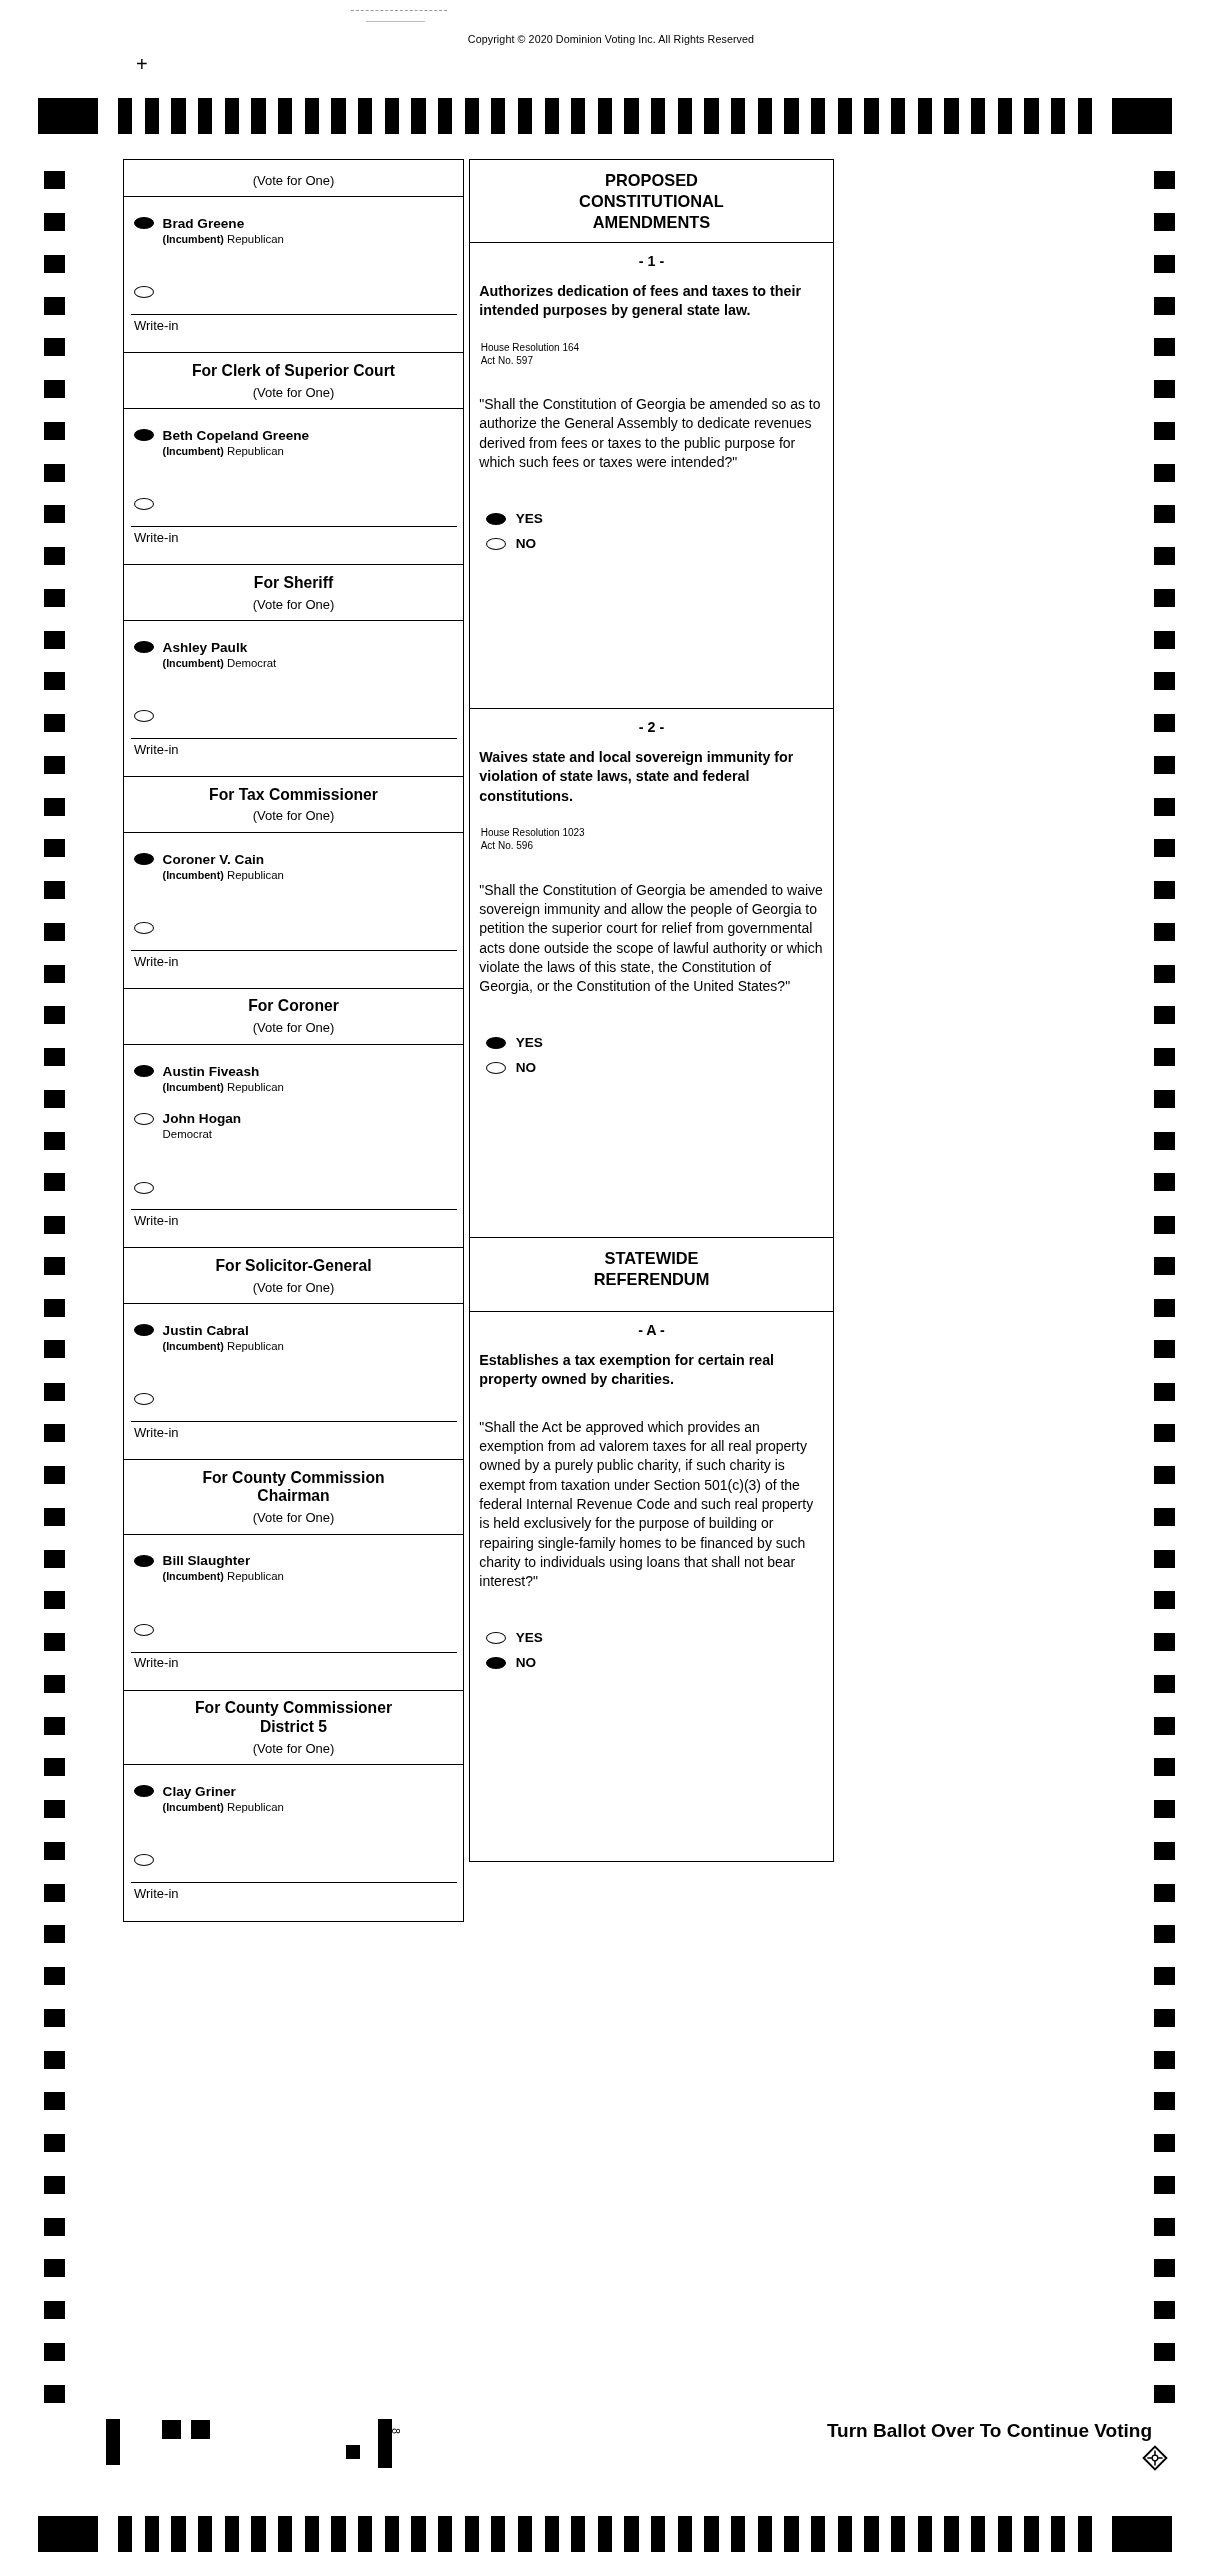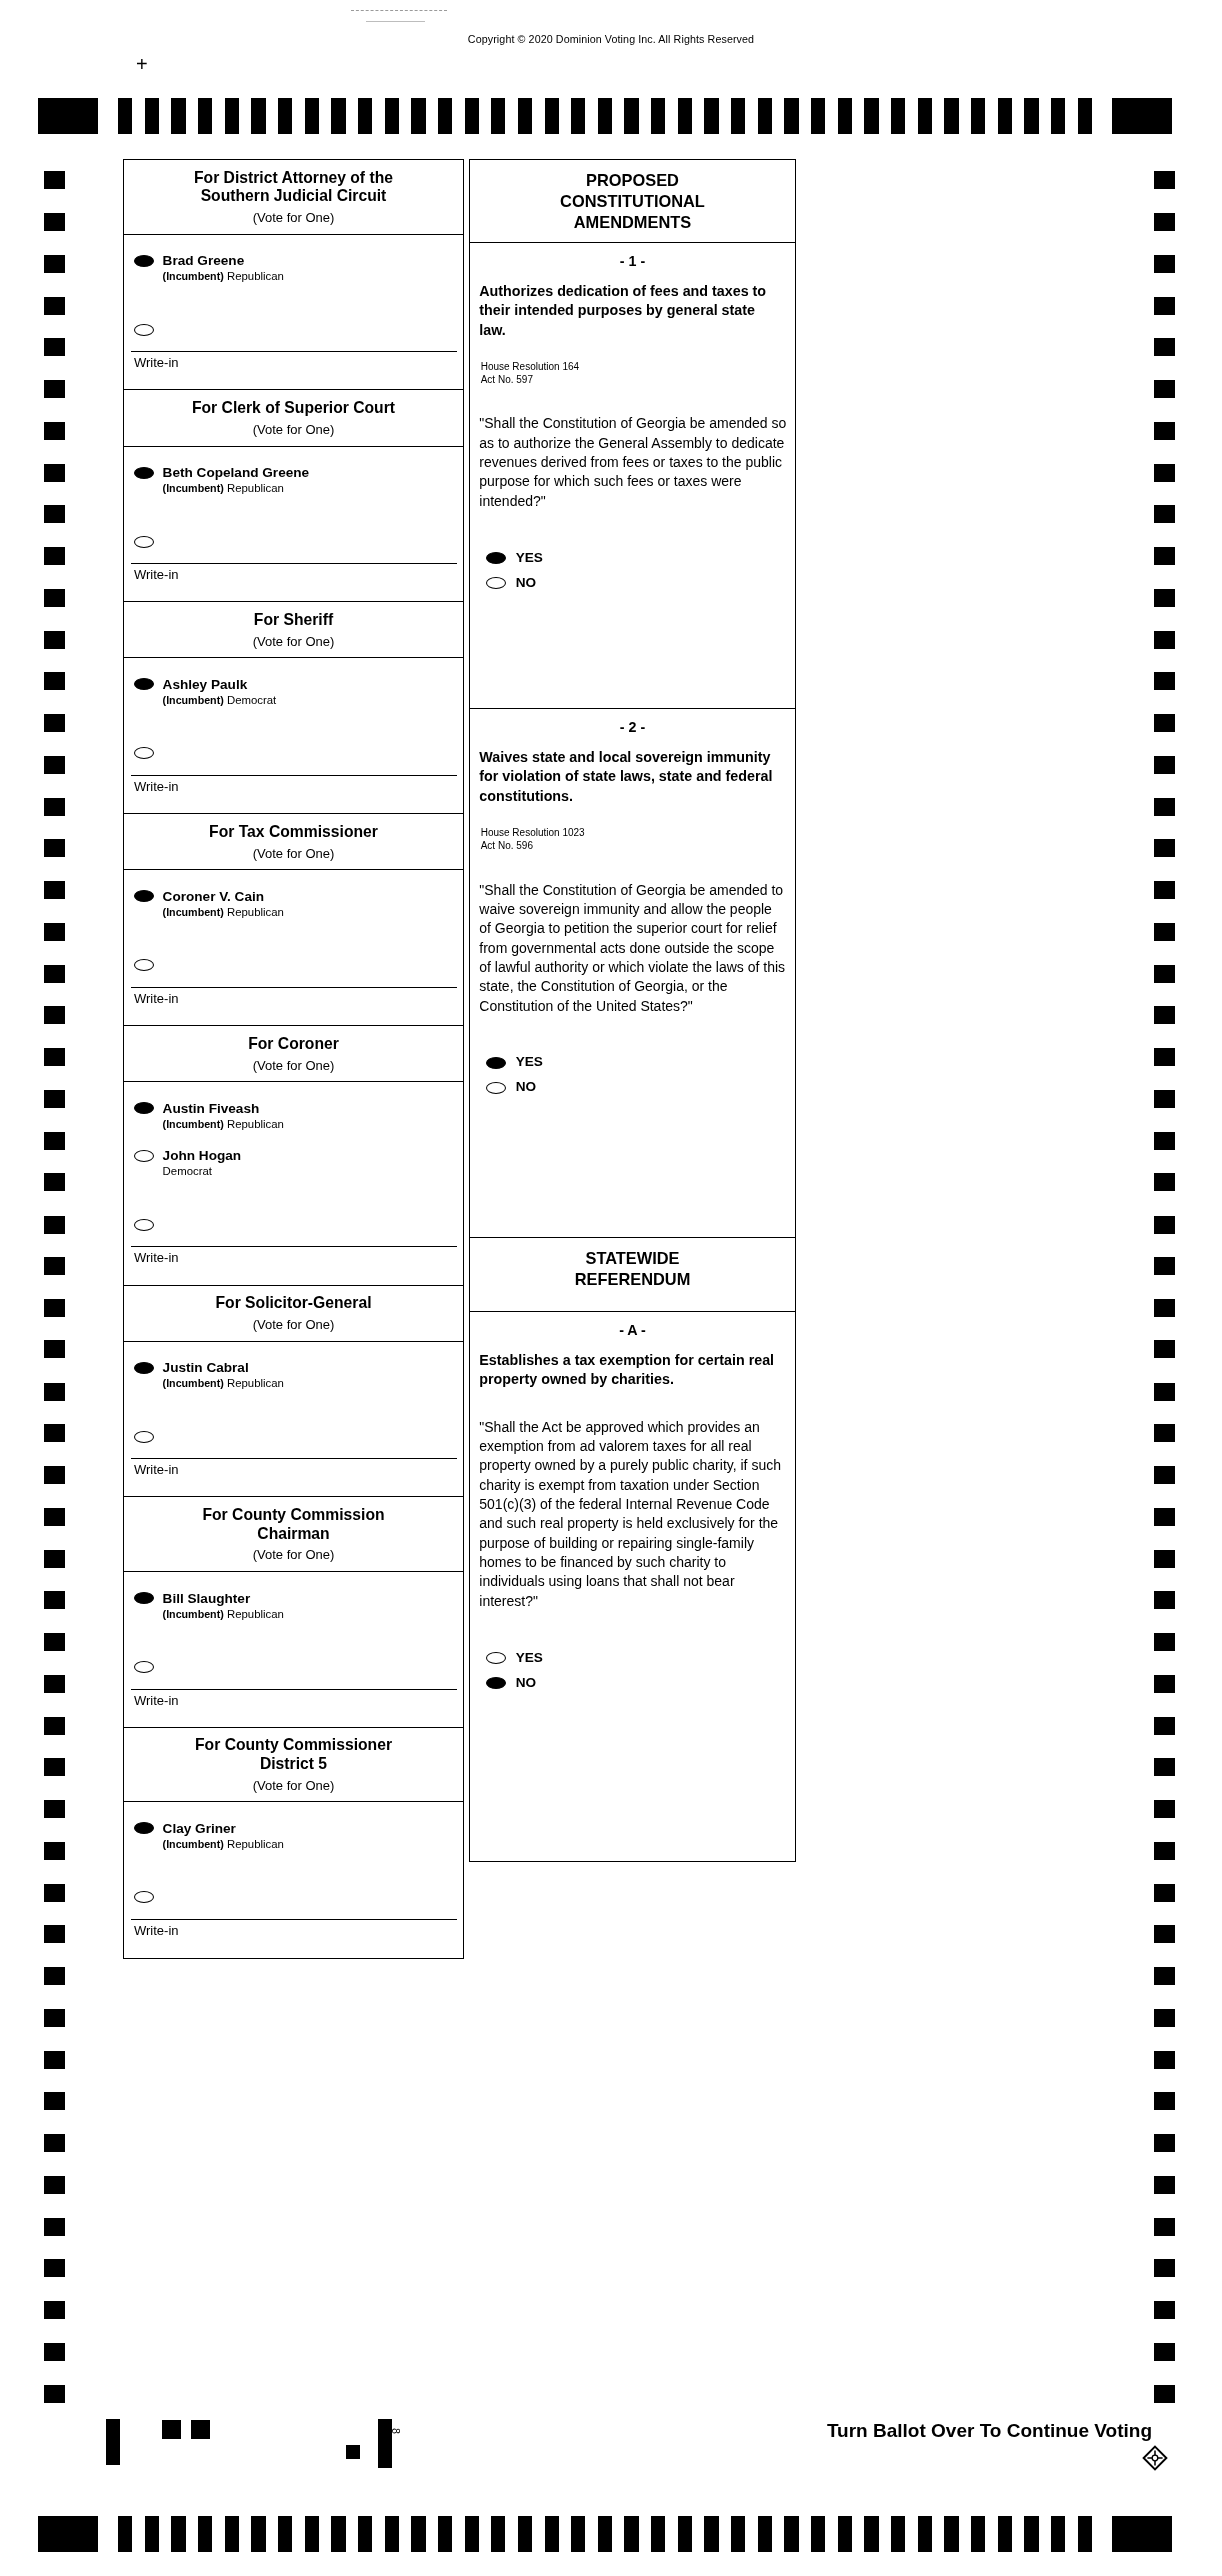--- a/index.html
+++ b/index.html
@@ -37,21 +37,21 @@
   .bubble.filled { background:#000; }
   .cand-text { margin-left:8.6px; }
   .cand-name { font-size:13.6px; font-weight:bold; line-height:1.15; }
   .cand-detail { font-size:11.4px; margin-top:1.4px; }
   .cand-detail b { font-size:10.7px; }
   .writein-bubble-row { padding-top:40px; }
   .writein-line { border-top:1.8px solid #000; margin:15.7px 5.7px 0 7.1px; }
   .writein-label { font-weight:normal; font-size:13px; padding:2.9px 0 20px 10px; }
 
   
-  #measure-col { position:absolute; left:469px; top:159px; width:327px; }
+  #measure-col { position:absolute; left:469px; top:159px; width:365px; }
   .m-section { border:1.8px solid #000; margin-top:-1.8px; background:#fff; }
   .m-section:first-child { margin-top:0; }
   .col-header { font-weight:bold; font-size:16.4px; line-height:21px; text-align:center; padding:10px 0; }
   .sec0 { min-height:84px; } .sec1 { min-height:468px; } .sec2 { min-height:530px; }
   .sec3 { min-height:76px; } .sec4 { min-height:551px; }
   .m-number { font-weight:bold; font-size:14.3px; text-align:center; padding:10px 0 1.4px; }
   .m-summary { font-weight:bold; font-size:14.3px; line-height:1.35; padding:11.4px 11.4px 0 9.3px; }
   .m-ref { font-size:10px; line-height:1.3; padding:20px 10px 0 10.7px; }
   .m-question { font-size:14px; line-height:1.38; padding:28.6px 8.6px 0 9.3px; }
   .m-options { padding:28.6px 0 15.7px 15.7px; }
@@ -269,24 +269,20 @@
       <div class="sq" style="top: 2005px;"></div>
       <div class="sq" style="top: 2047px;"></div>
       <div class="sq" style="top: 2088px;"></div>
       <div class="sq" style="top: 2130px;"></div>
       <div class="sq" style="top: 2172px;"></div>
       <div class="sq" style="top: 2214px;"></div>
     </div>
 
   <div id="contest-col">
       <section class="contest">
-        <div class="contest-title">
-          <div>For District Attorney of the</div>
-          <div>Southern Judicial Circuit</div>
-        </div>
         <div class="vote-for">(Vote for One)</div>
         <div class="head-sep"></div>
         <div class="cand">
           <span class="bubble filled"></span>
           <div class="cand-text">
             <div class="cand-name">Brad Greene</div>
             <div class="cand-detail"><b>(Incumbent)</b> Republican</div>
           </div>
         </div>
         <div class="cand writein-bubble-row">

